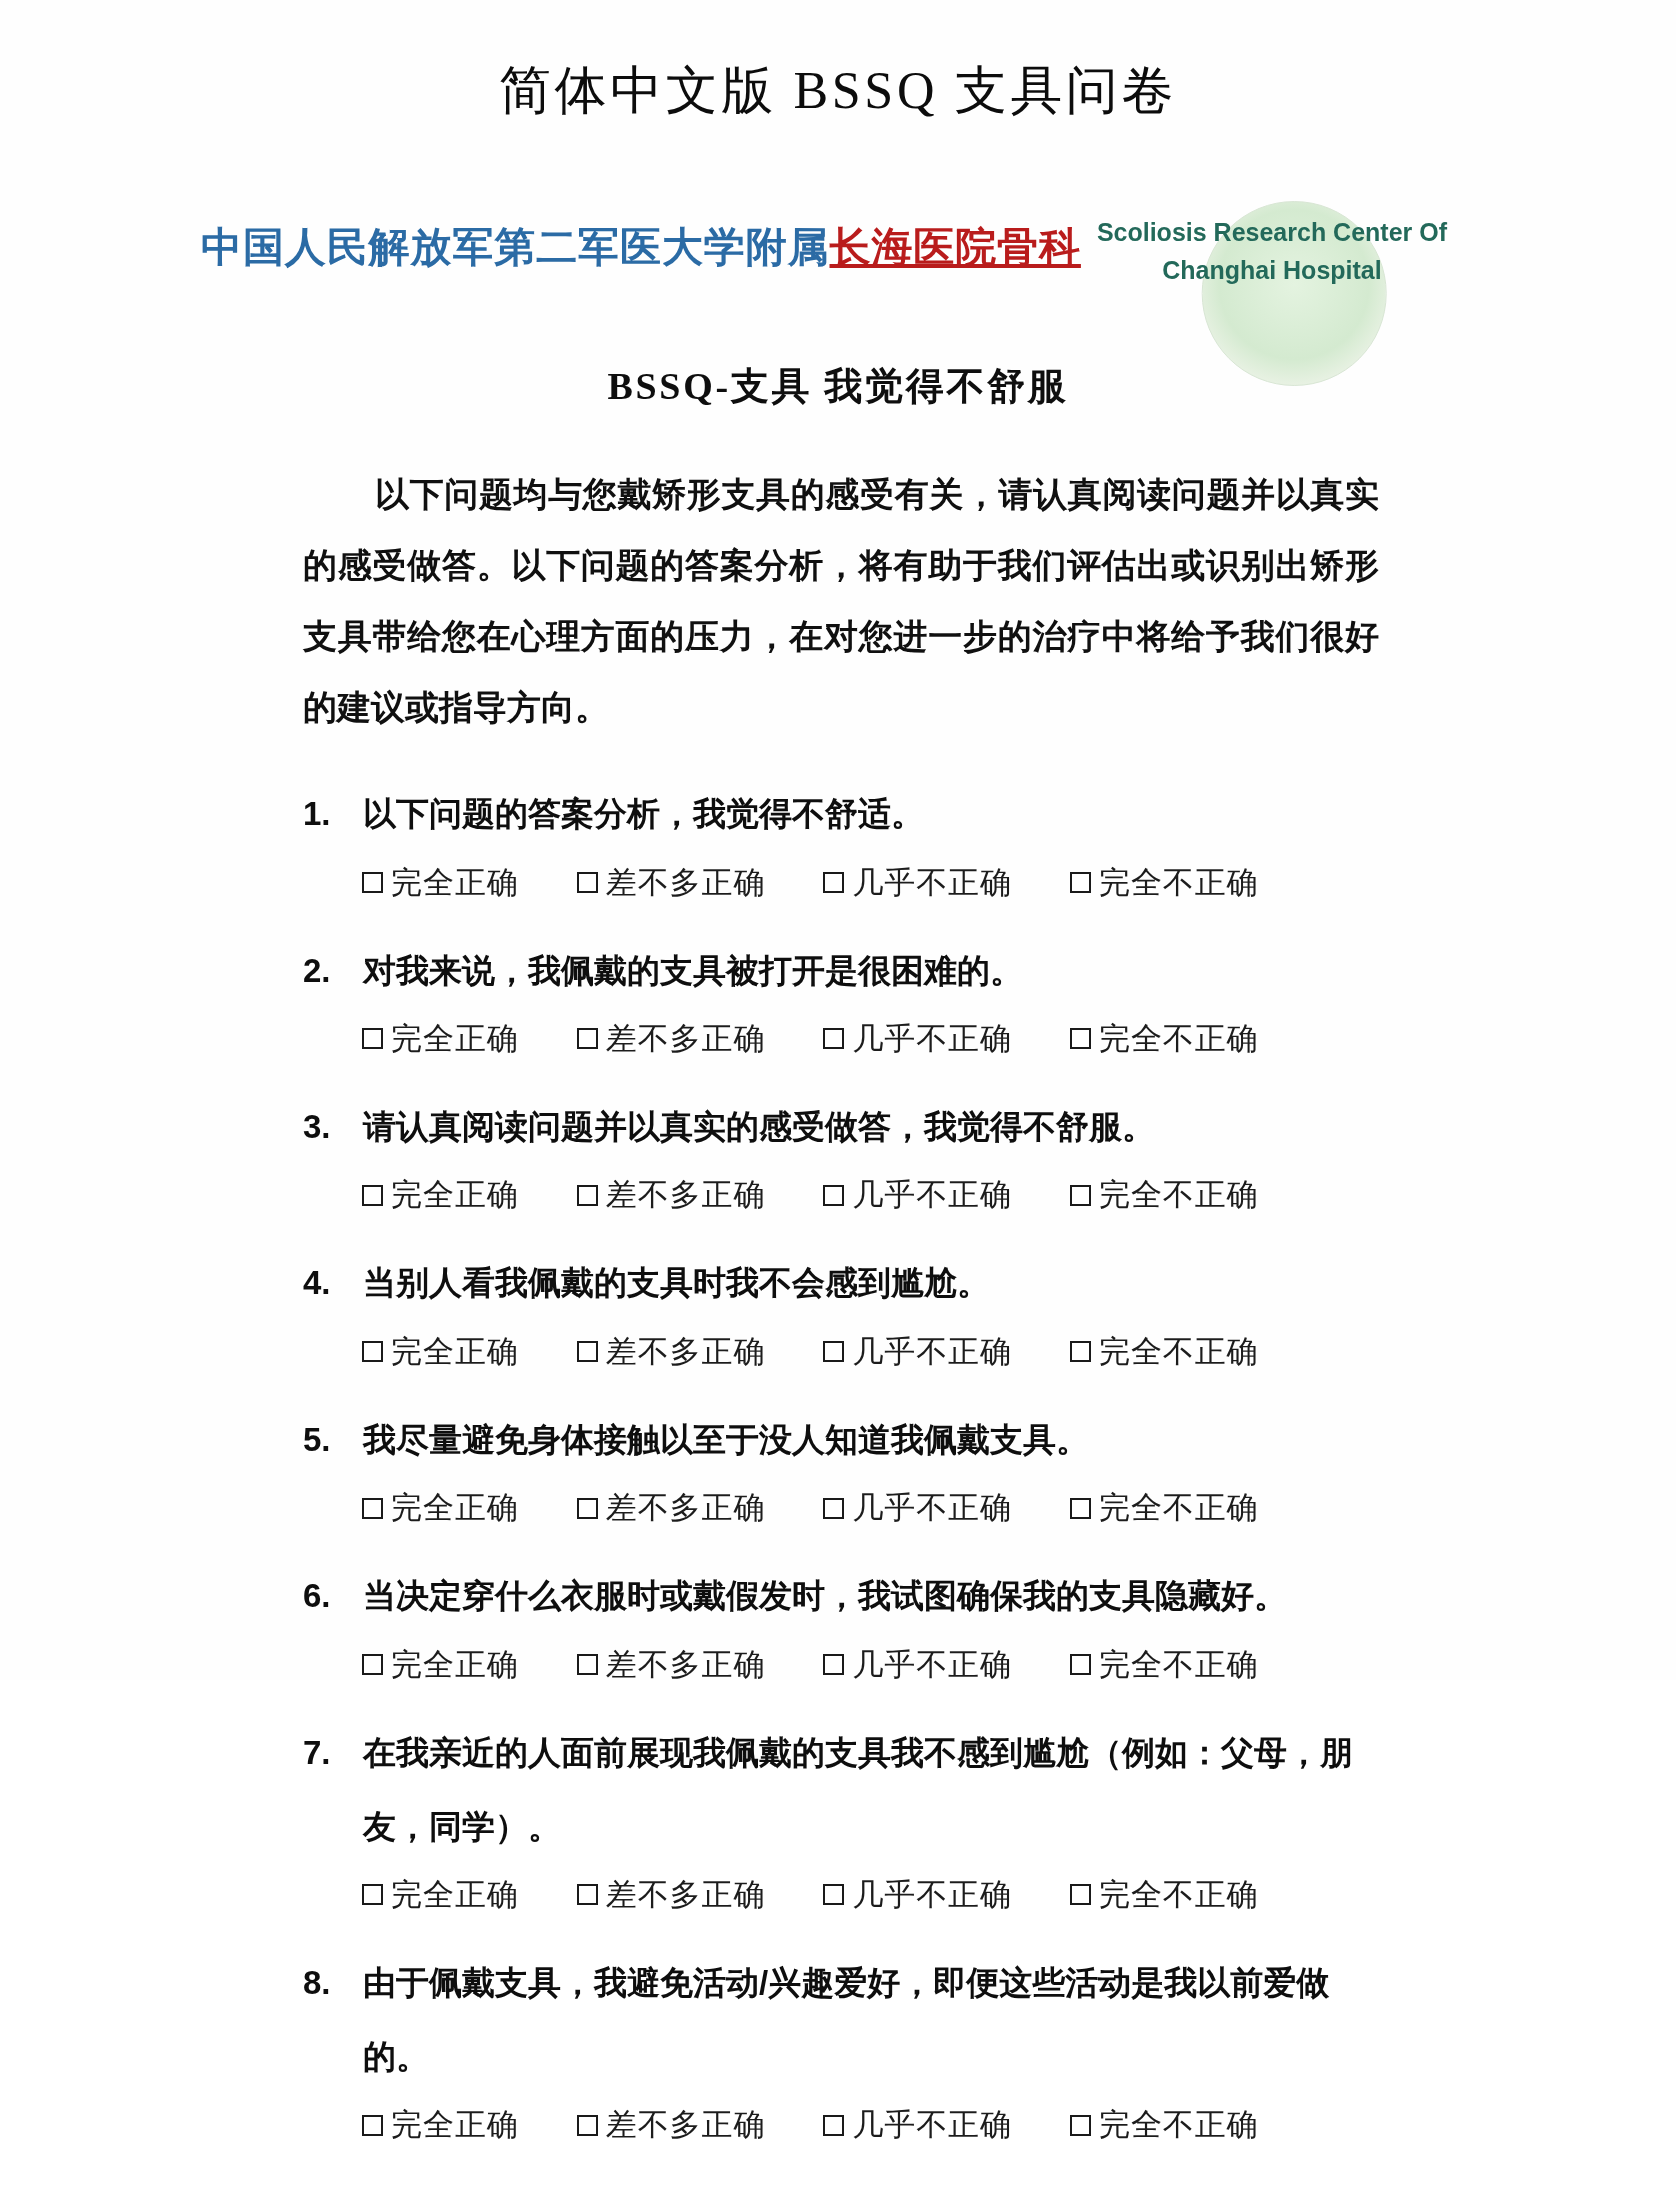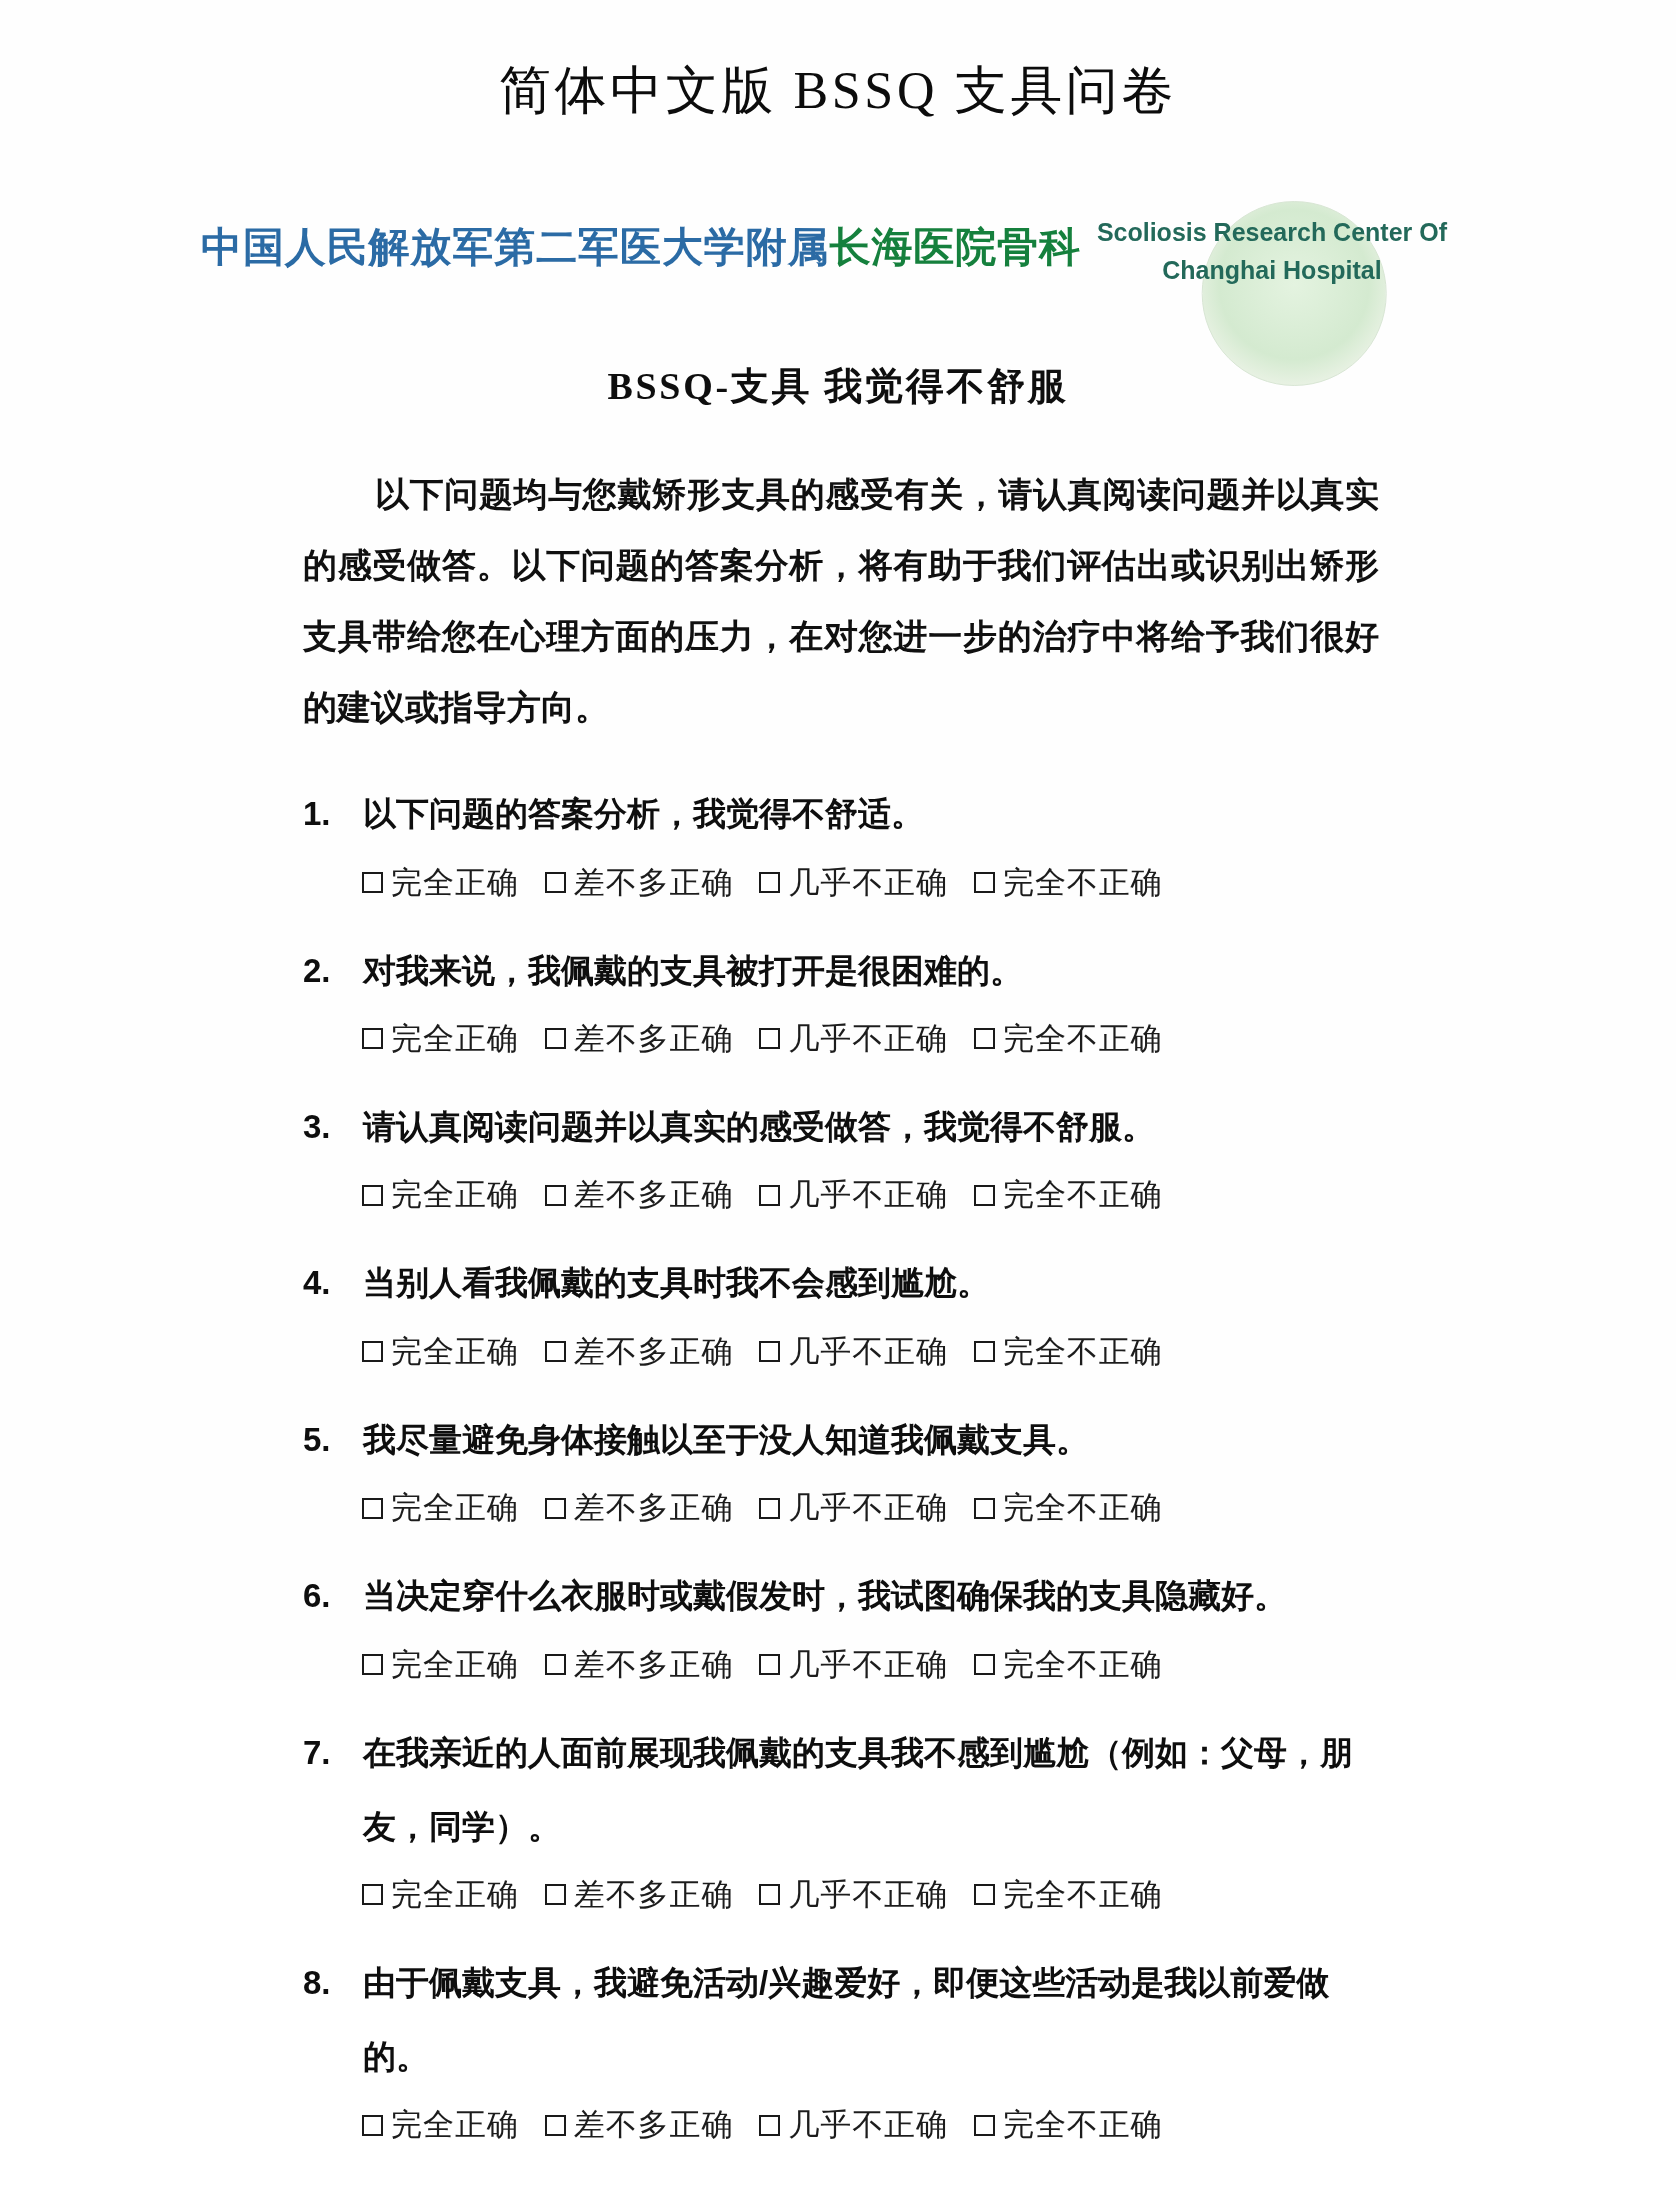--- a/index.html
+++ b/index.html
@@ -34,21 +34,21 @@
     position: relative;
   }
   .logo-cn {
     font-size: 41px;
     font-weight: 700;
     line-height: 53px;
     letter-spacing: 0.9px;
     white-space: nowrap;
   }
   .logo-cn .blue { color: #2b6ba5; }
-  .logo-cn .orange { color: #15803d; }
+  .logo-cn .orange { color: #b91c1c; text-decoration: underline; }
 
   .logo-en {
     position: relative;
     width: 425px;
     text-align: center;
     font-size: 25px;
     line-height: 38px;
     font-weight: 700;
     color: #23695a;
     align-self: flex-start;
@@ -98,21 +98,21 @@
     font-size: 33px;
     font-weight: 700;
     line-height: 74px;
     color: #0e0e0e;
   }
   .q-num { flex: 0 0 60px; }
   .q-text { flex: 1; text-align: left; }
 
   .options-row {
     display: flex;
-    gap: 26px;
+    gap: 58px;
     margin: 5.4px 0 25px 59px;
     font-size: 31px;
     font-weight: 400;
     line-height: 52px;
     color: #1c1c1c;
     letter-spacing: 0.9px;
   }
   .option { display: inline-flex; align-items: center; white-space: nowrap; cursor: pointer; }
   .checkbox {
     display: inline-block;

